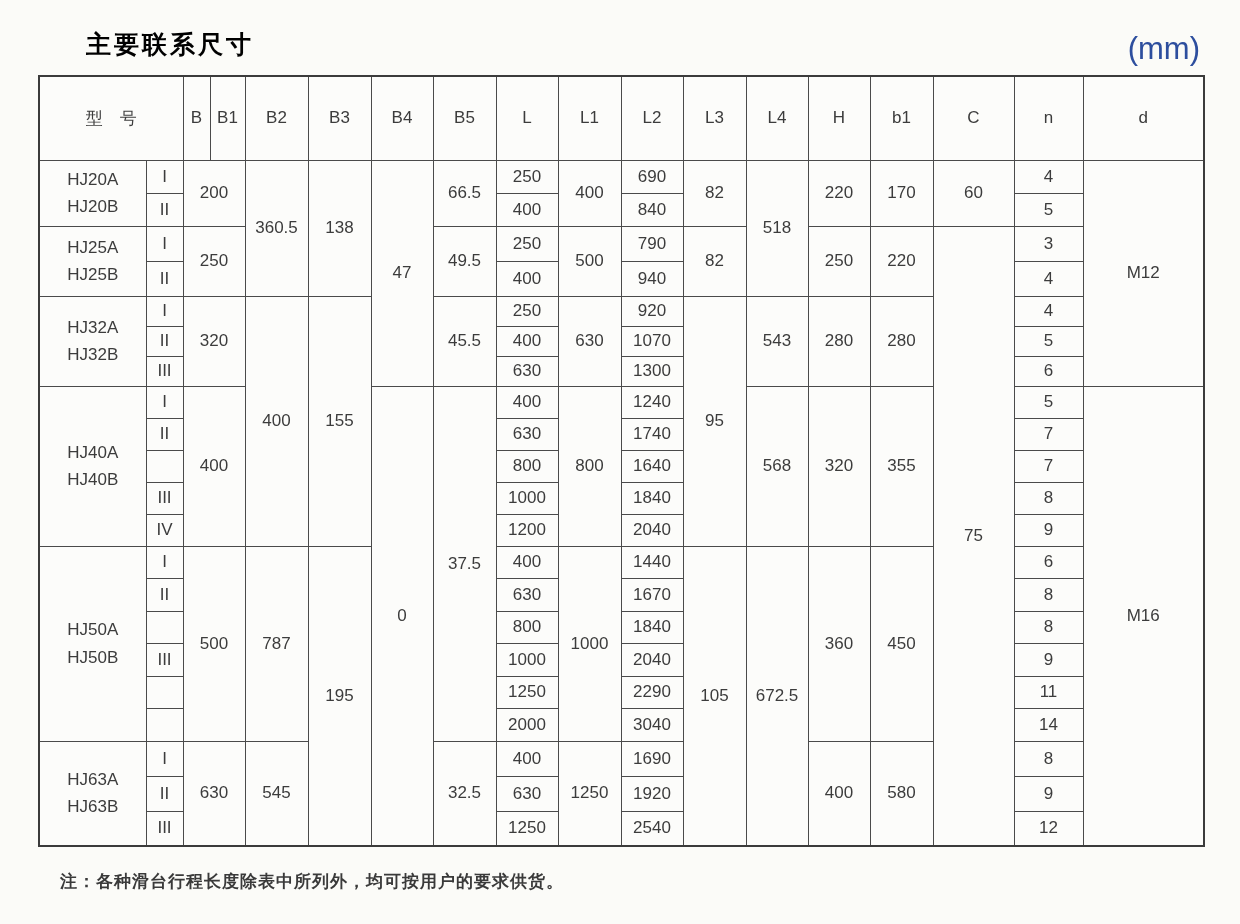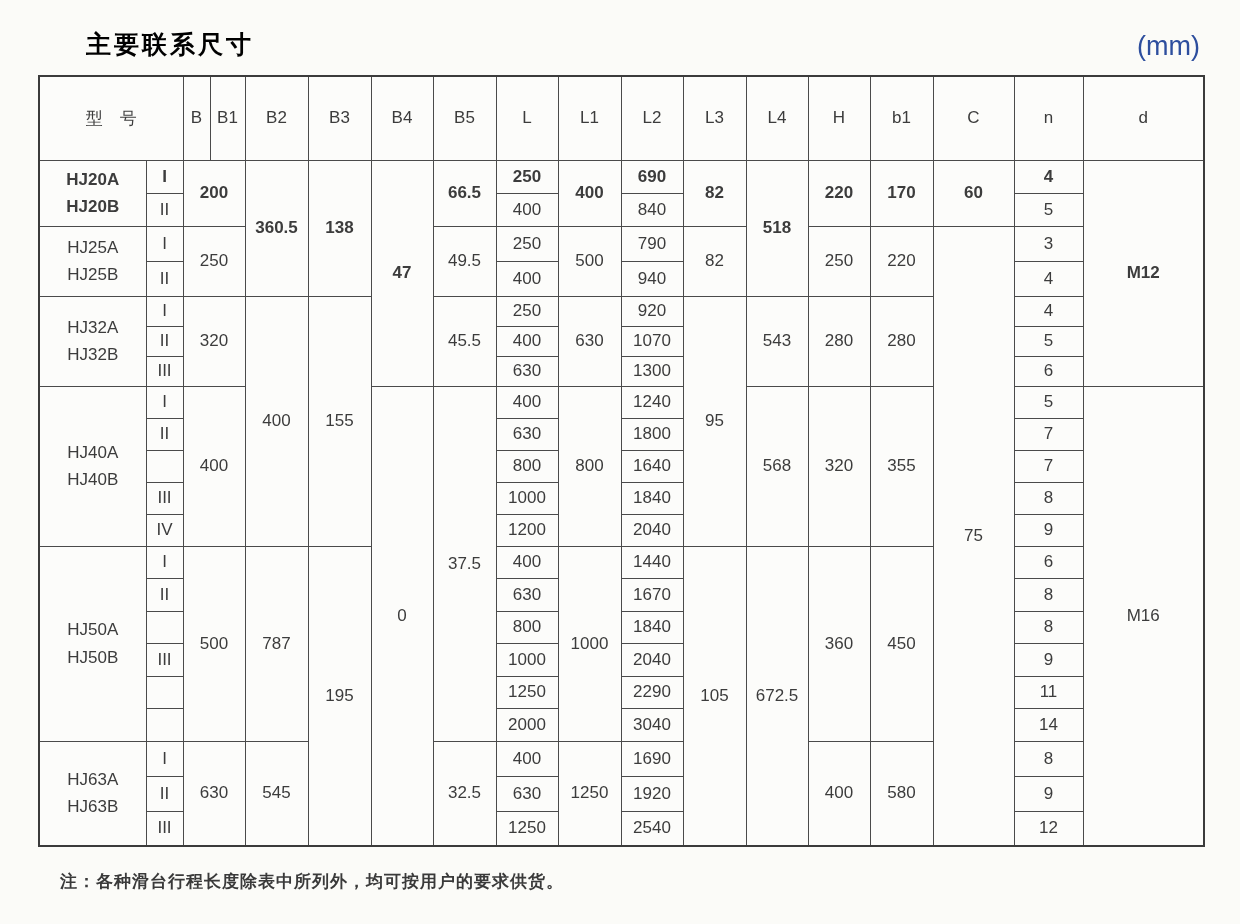--- a/index.html
+++ b/index.html
@@ -8,21 +8,21 @@
     background:#fbfbf8;
     font-family:"Liberation Sans","DejaVu Sans",sans-serif;
     color:#3c3c3c;
   }
   .title {
     position:absolute; left:86px; top:28px;
     font-size:25px; font-weight:bold; color:#000000; letter-spacing:3px;
   }
   .unit {
     position:absolute; right:40px; top:31px;
-    font-size:27px; color:#2d4e9e;margin-left:21px;
+    font-size:31px; color:#2d4e9e;margin-left:21px;
   }
   table.dims {
     position:absolute; left:38px; top:75px;
     border-collapse:collapse; table-layout:fixed;
     border:2px solid #3b3b3b;
     background:#fcfcfa;
   }
   table.dims td {
     border:1px solid #4a4a4a;
     text-align:center; vertical-align:middle;
@@ -79,21 +79,21 @@
         <td>L3</td>
         <td>L4</td>
         <td>H</td>
         <td>b1</td>
         <td>C</td>
         <td>n</td>
         <td>d</td>
       </tr>
     </thead>
   <tbody>
-      <tr style="height: 33px; font-weight: bold;">
+      <tr style="height: 33px;">
         <td rowspan="2" class="model">HJ20A
 HJ20B</td>
         <td class="idx">I</td>
         <td rowspan="2" colspan="2">200</td>
         <td rowspan="4">360.5</td>
         <td rowspan="4">138</td>
         <td rowspan="7">47</td>
         <td rowspan="2">66.5</td>
         <td>250</td>
         <td rowspan="2">400</td>
@@ -174,21 +174,21 @@
         <td>1240</td>
         <td rowspan="5">568</td>
         <td rowspan="5">320</td>
         <td rowspan="5">355</td>
         <td>5</td>
         <td rowspan="14">M16</td>
       </tr>
       <tr style="height: 32px;">
         <td class="idx">II</td>
         <td>630</td>
-        <td>1800</td>
+        <td>1740</td>
         <td>7</td>
       </tr>
       <tr style="height: 32px;">
         <td class="idx"></td>
         <td>800</td>
         <td>1640</td>
         <td>7</td>
       </tr>
       <tr style="height: 32px;">
         <td class="idx">III</td>

